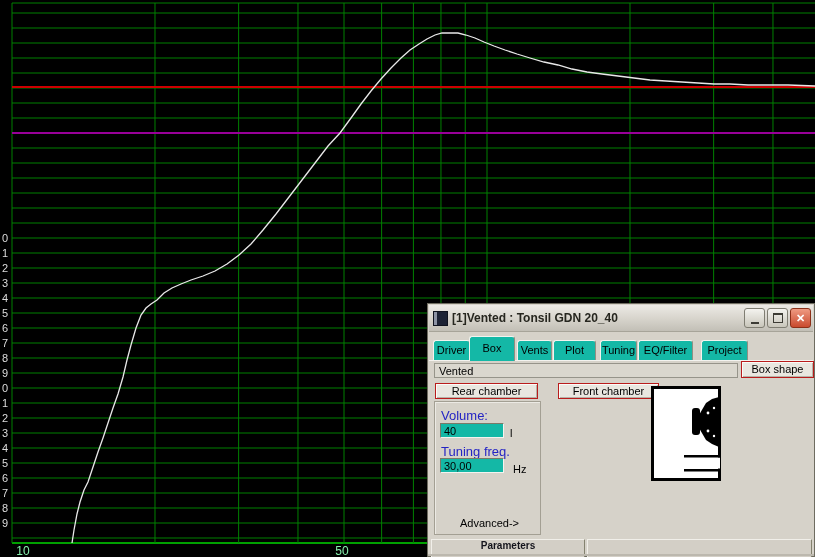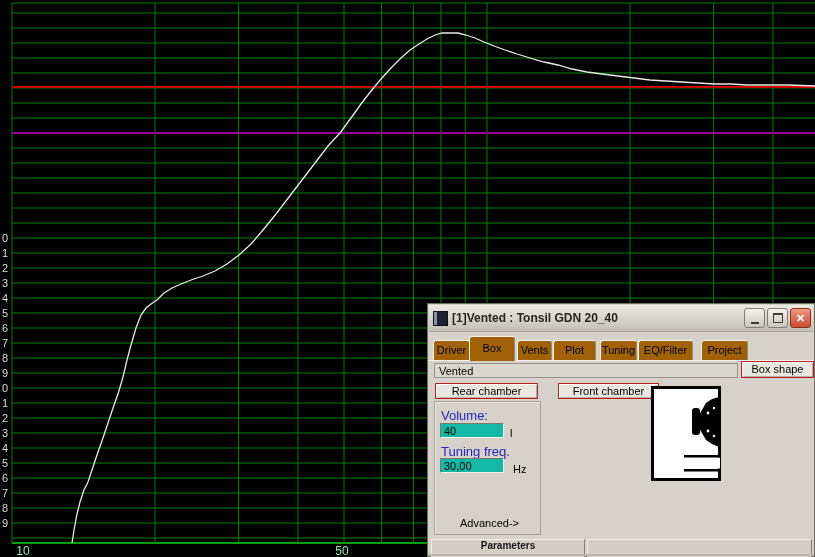--- a/index.html
+++ b/index.html
@@ -26,21 +26,21 @@
   .winbtn{width:19px;height:18px;margin-left:2px;border:1px solid #7f7d72;border-radius:3px;
           display:flex;align-items:center;justify-content:center;flex:0 0 auto;
           background:linear-gradient(#f4f3ef,#c9c6bb);}
   .winbtn .dash{width:8px;height:2px;background:#3d3c35;margin-top:9px;}
   .winbtn .sq{width:8px;height:7px;border:1px solid #3d3c35;border-top-width:2px;}
   #btn-close{background:linear-gradient(#ef9a82,#c94a2e);border-color:#8c3018;
              color:#fff;font-weight:bold;font-size:11px;line-height:1;}
 
   #tabbar{position:absolute;left:1px;top:31px;right:1px;height:26px;}
   .tab{position:absolute;top:5px;height:20px;box-sizing:border-box;
-       background:#a16207;border:1px solid #918f83;border-bottom:none;
+       background:#14b8a6;border:1px solid #918f83;border-bottom:none;
        border-top-left-radius:3px;border-top-right-radius:3px;
        border-left-color:#f4f3ef;border-top-color:#f4f3ef;
        text-align:center;line-height:19px;font-size:11px;}
   .tab.active{top:1px;height:25px;z-index:3;line-height:23px;}
 
   #content{position:absolute;left:1px;right:1px;top:56px;bottom:20px;
            background:#d6d2c9;border-top:1px solid #f4f3ef;z-index:1;}
   .field{position:absolute;box-sizing:border-box;background:#dad7ce;
          border:1px solid #96948a;padding:1px 0 0 4px;}
   .btn{position:absolute;box-sizing:border-box;background:#e9e7e0;

